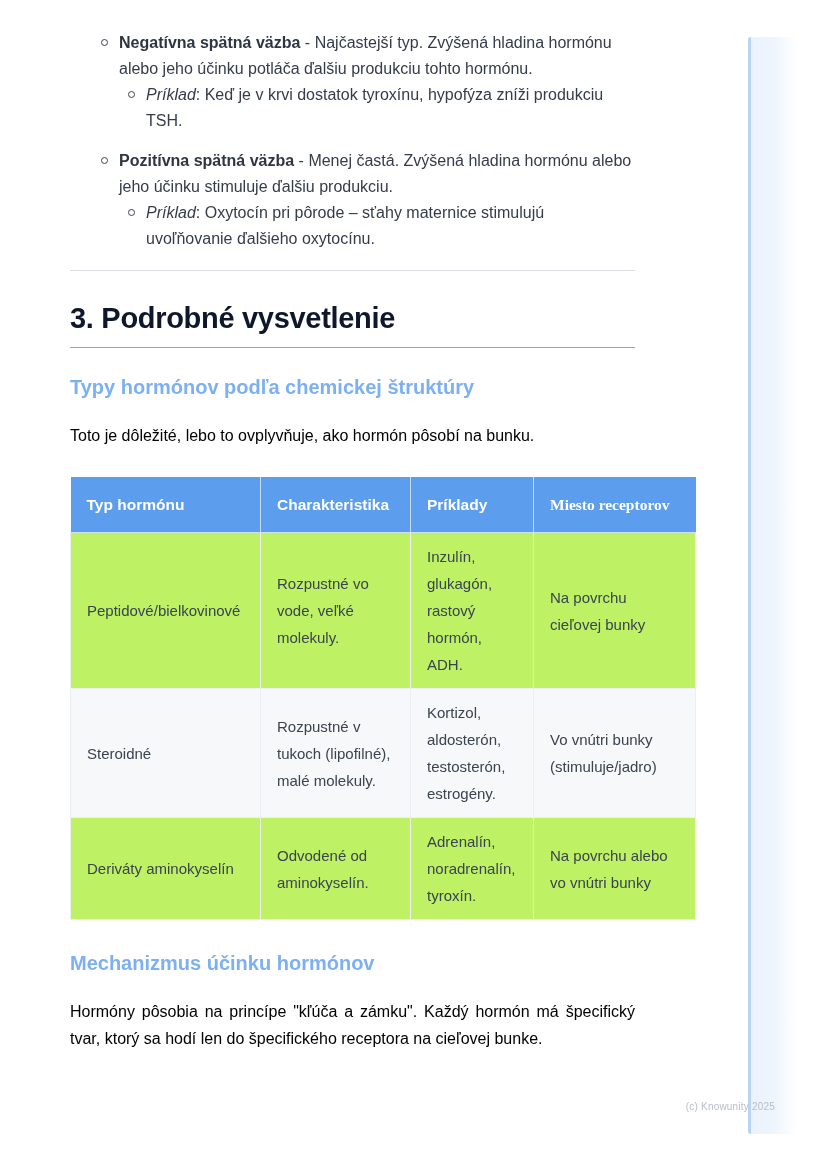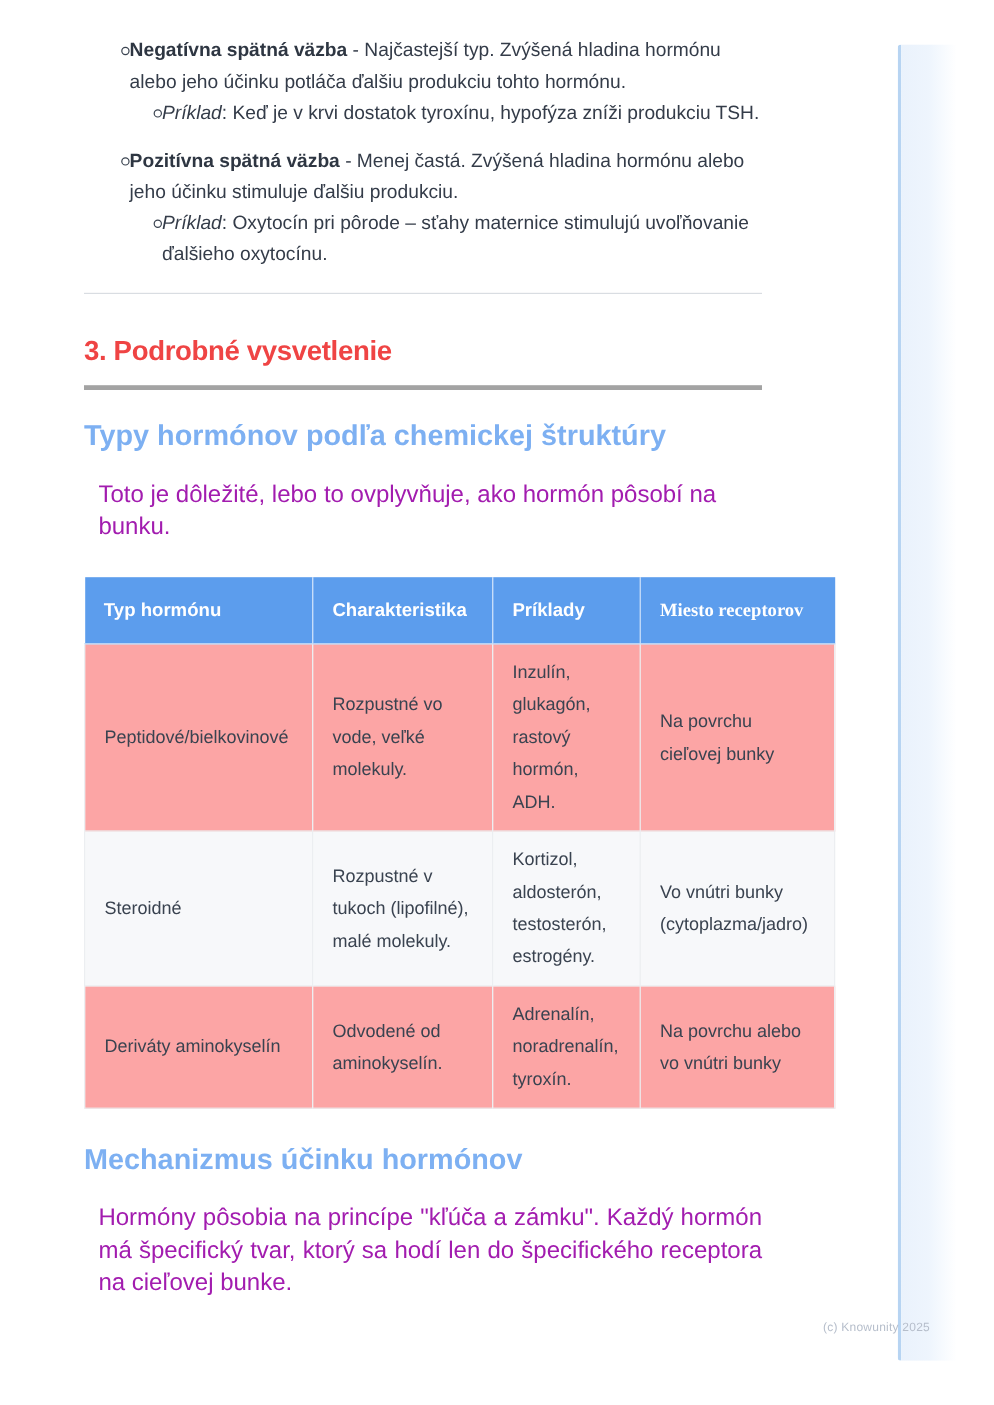--- a/index.html
+++ b/index.html
@@ -29,21 +29,21 @@
     width: 565px;
     padding-top: 30px;
     z-index: 1;
   }
 
   
   ul { list-style: none; margin: 0; padding: 0; }
   ul.lvl1 { padding-left: 31px; }
   ul.lvl2 { padding-left: 27px; }
   li.group { margin-bottom: 14px; }
-  .li-row { display: flex; }
+  .li-row { display: flex; gap: 11px; }
   .bullet {
     flex-shrink: 0;
     width: 5px; height: 5px;
     border: 1.5px solid #3a4350;
     border-radius: 50%;
     margin-top: 9px;
     background: transparent;
   }
   .txt {
     margin: 0;
@@ -54,42 +54,42 @@
   .txt strong { font-weight: 700; color: #2e3642; }
   .txt em { font-style: italic; }
 
   hr.divider {
     border: none;
     border-top: 1px solid #d9dde2;
     margin: 18px 0 0 0;
   }
 
   h1.section-title {
-    font-size: 23px;
+    font-size: 29px;
     line-height: 34px;
     font-weight: 700;
-    color: #ef4444;
+    color: #0f172a;
     letter-spacing: -0.3px;
     margin: 30px 0 0 0;
     padding-bottom: 12px;
-    border-bottom: 4px solid #a3a3a3;
+    border-bottom: 1px solid #a3a3a3;
   }
   h2.subsection {
-    font-size: 24px;
+    font-size: 20px;
     line-height: 26px;
     font-weight: 700;
     color: #7db0f2;
     margin: 26px 0 0 0;
   }
   h2.subsection.after-table { margin-top: 30px; }
   p.body {
-    font-size: 20px;
+    font-size: 16px;
     line-height: 27px;
-    color: #a21caf;
-    margin: 22px 0 0 12px;
+    color: #000000;
+    margin: 22px 0 0 0;
   }
   p.body.justify { text-align: justify; }
 
   table.data-table {
     margin-top: 28px;
     border-collapse: collapse;
     table-layout: fixed;
     width: 625px;
   }
   table.data-table col.c1 { width: 190px; }
@@ -109,21 +109,21 @@
     border-bottom: 1px solid #cfe1f7;
   }
   table.data-table th:last-child { border-right: none; font-family: Liberation Serif, serif; }
   table.data-table td {
     font-size: 15px;
     line-height: 27px;
     color: #3a4350;
     padding: 10px 16px;
     border: 1px solid #eceef1;
     vertical-align: middle;
-    background: #fca5a5;
+    background: #bef264;
   }
   table.data-table tbody tr.alt td { background: #f7f8fa; }
 
   .footer {
     position: absolute;
     top: 1101px;
     right: 53px;
     font-size: 10px;
     letter-spacing: 0.2px;
     color: #b6becb;
@@ -200,21 +200,21 @@
         <tr>
           <td>Peptidové/bielkovinové</td>
           <td>Rozpustné vo vode, veľké molekuly.</td>
           <td>Inzulín, glukagón, rastový hormón, ADH.</td>
           <td>Na povrchu cieľovej bunky</td>
         </tr>
         <tr class="alt">
           <td>Steroidné</td>
           <td>Rozpustné v tukoch (lipofilné), malé molekuly.</td>
           <td>Kortizol, aldosterón, testosterón, estrogény.</td>
-          <td>Vo vnútri bunky (cytoplazma/jadro)</td>
+          <td>Vo vnútri bunky (stimuluje/jadro)</td>
         </tr>
         <tr>
           <td>Deriváty aminokyselín</td>
           <td>Odvodené od aminokyselín.</td>
           <td>Adrenalín, noradrenalín, tyroxín.</td>
           <td>Na povrchu alebo vo vnútri bunky</td>
         </tr>
       </tbody>
     </table>
 

